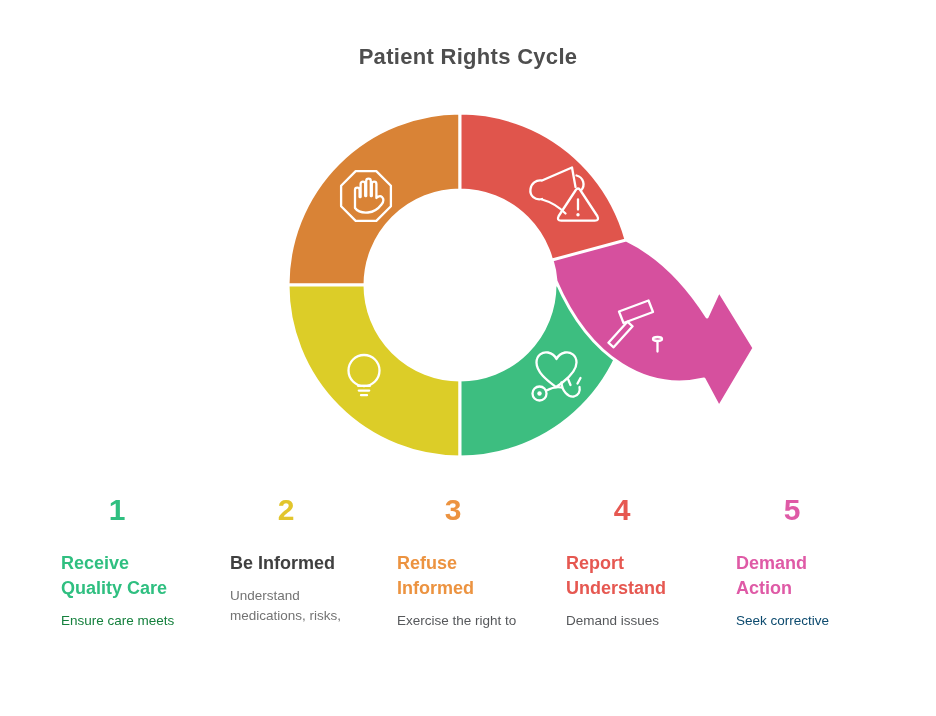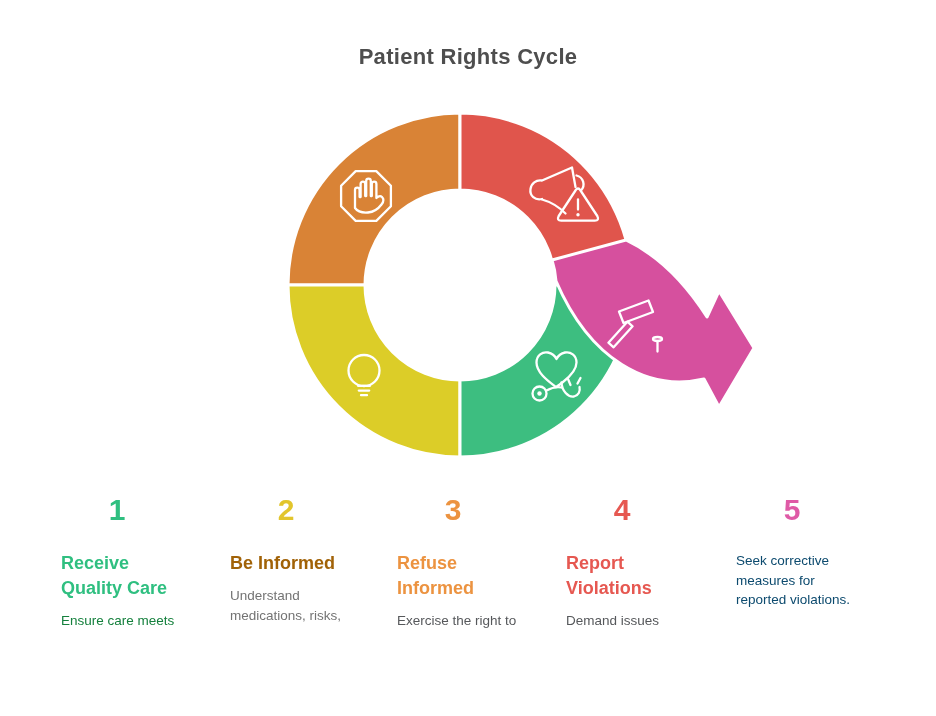--- a/index.html
+++ b/index.html
@@ -75,34 +75,35 @@
   </svg>
 
   <div class="step" style="left:61px">
     <div class="step-number" style="color: rgb(47, 191, 128);">1</div>
     <div class="step-title" style="color: rgb(47, 191, 128);">Receive Quality Care</div>
     <p class="step-desc" style="color: #15803d;">Ensure care meets established standards.</p>
   </div>
 
   <div class="step" style="left:230px">
     <div class="step-number" style="color: rgb(226, 197, 44);">2</div>
-    <div class="step-title" style="color: #a16207;">Be Informed</div>
+    <div class="step-title" style="color: #404040;">Be Informed</div>
     <p class="step-desc" style="color: #737373;">Understand medications, risks, and alternatives.</p>
   </div>
 
   <div class="step" style="left:397px">
     <div class="step-number" style="color: rgb(236, 147, 64);">3</div>
     <div class="step-title" style="color: rgb(236, 147, 64);">Refuse Informed</div>
     <p class="step-desc" style="color: rgb(86, 88, 91);">Exercise the right to appoint or appoint a representative.</p>
   </div>
 
   <div class="step" style="left:566px">
     <div class="step-number" style="color: rgb(230, 88, 81);">4</div>
-    <div class="step-title" style="color: rgb(230, 88, 81);">Report Violations</div>
+    <div class="step-title" style="color: rgb(230, 88, 81);">Report Understand</div>
     <p class="step-desc" style="color: rgb(86, 88, 91);">Demand issues without fear of retaliation.</p>
   </div>
 
   <div class="step" style="left:736px">
     <div class="step-number" style="color: rgb(223, 90, 166);">5</div>
+    <div class="step-title" style="color: rgb(223, 90, 166);">Demand Action</div>
     <p class="step-desc" style="color: #0c4a6e;">Seek corrective measures for reported violations.</p>
   </div>
 
 </div>
 
 </body></html>

